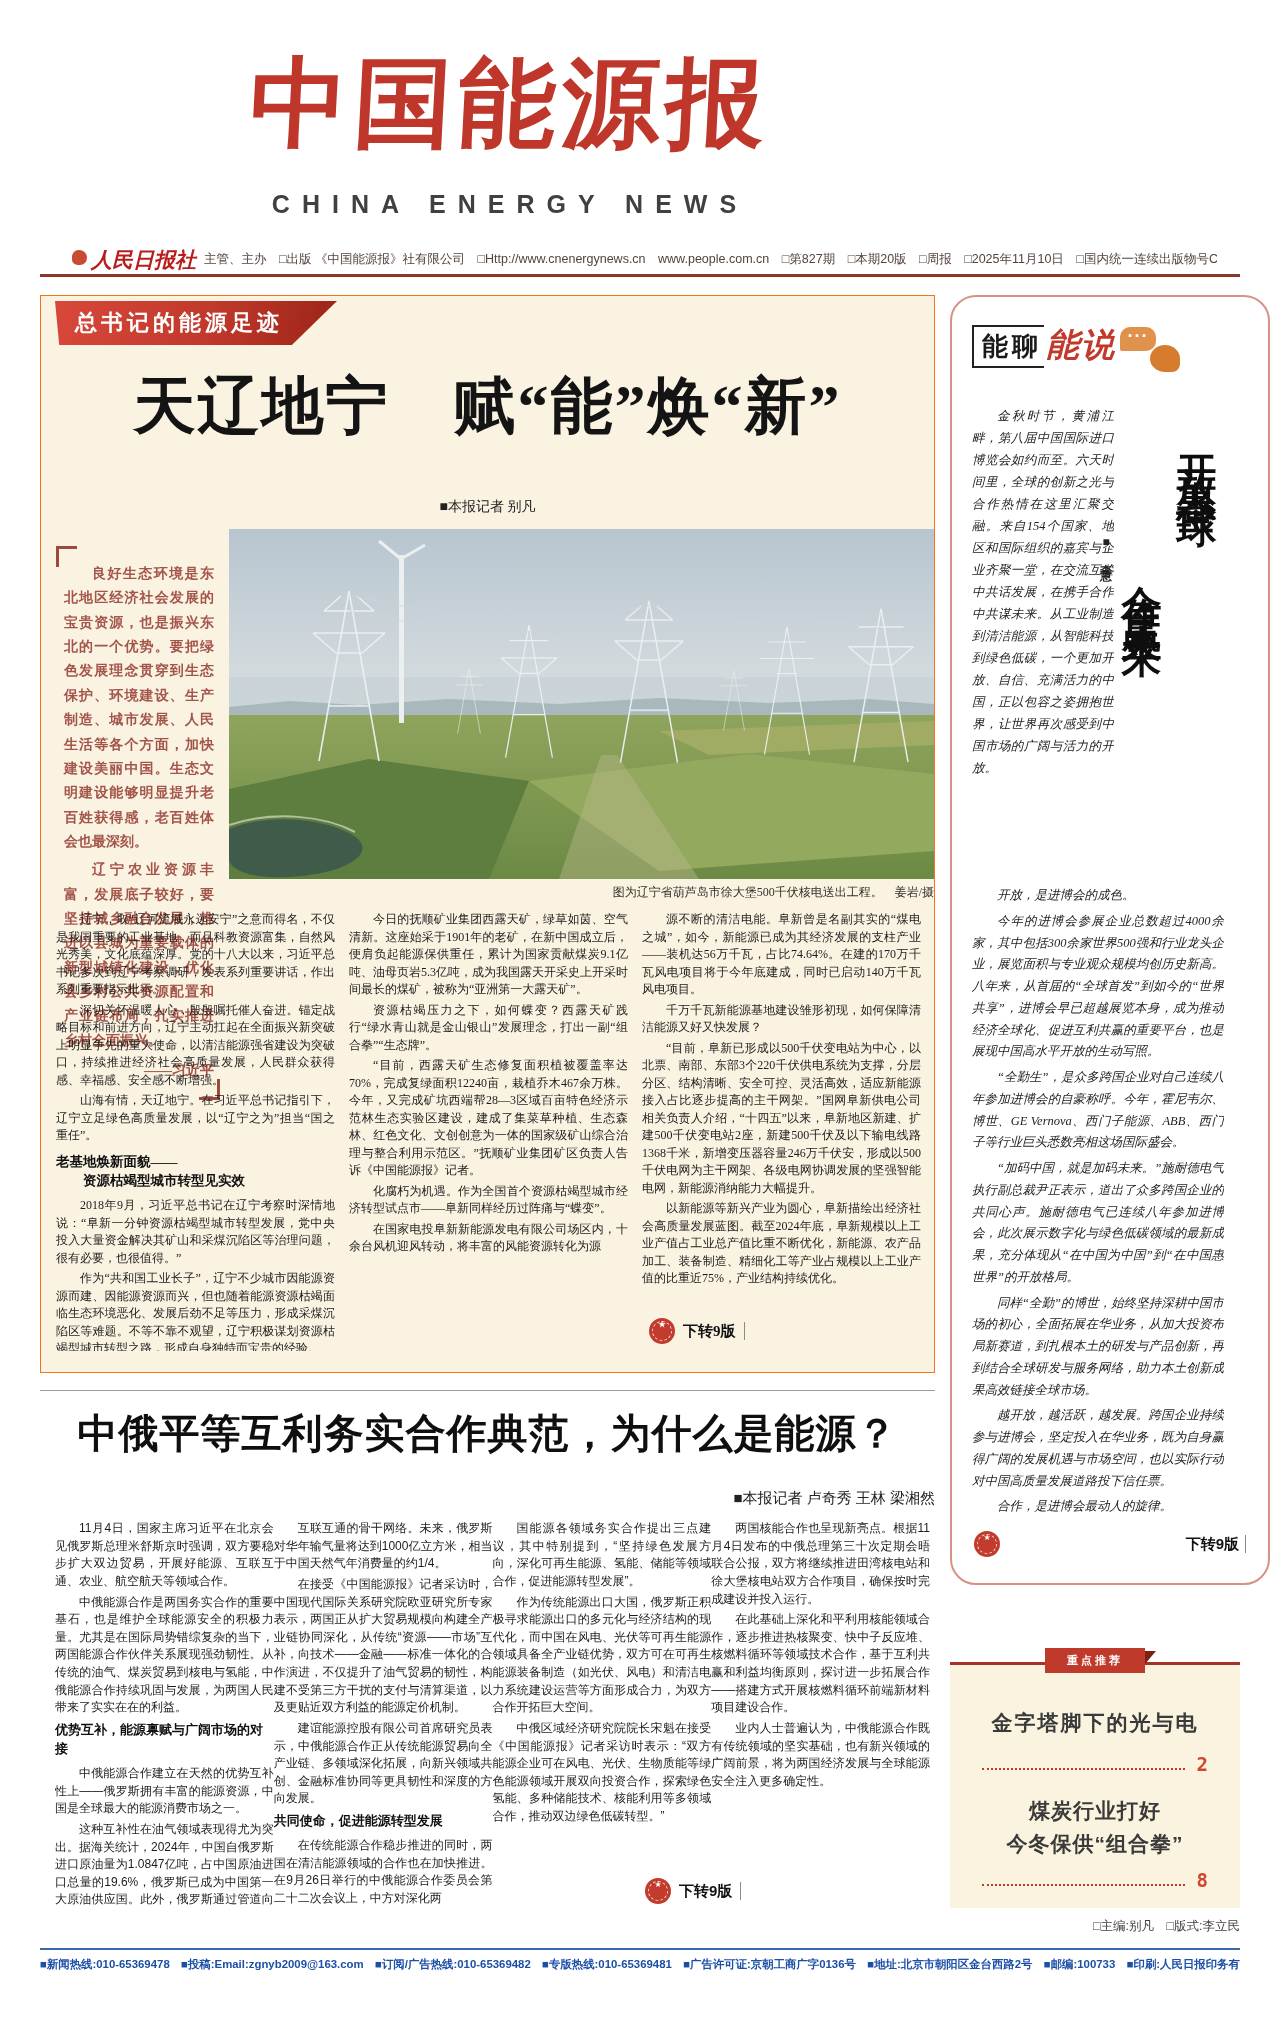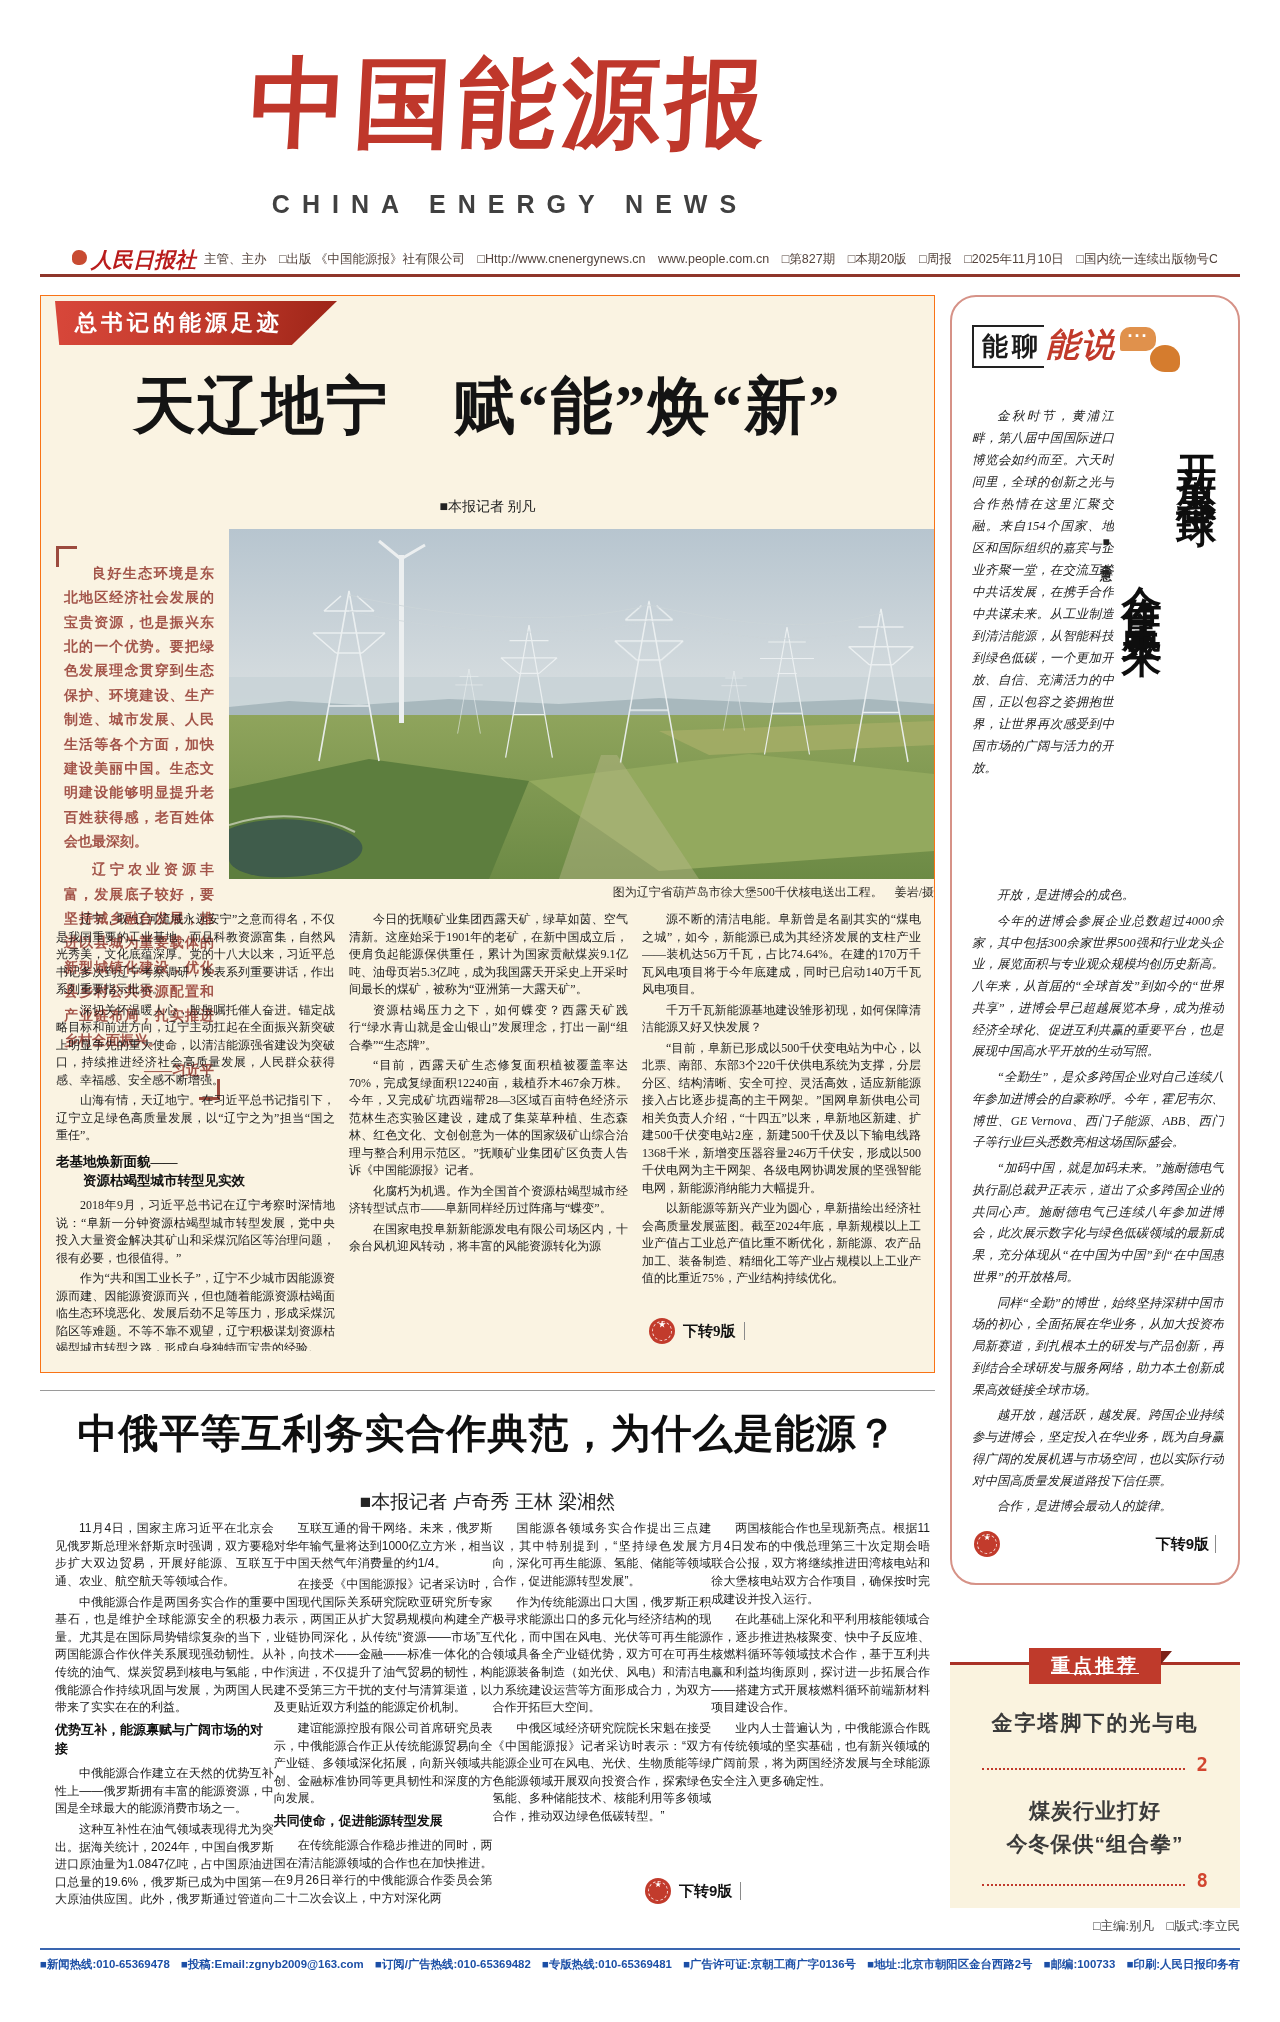--- a/index.html
+++ b/index.html
@@ -42,21 +42,21 @@
   .colsub{margin:7px 0 6px;font-weight:800;font-size:13.5px;color:#101010;}
   .colsub .l2{text-indent:2em;}
   .jump{display:flex;align-items:center;gap:8px;font-size:15px;font-weight:800;color:#111;}
   .jump .bar{width:1px;height:18px;background:#8a8a8a;}
   .lead-jump{position:absolute;left:608px;top:1022px;}
   .stamp{width:26px;height:26px;border-radius:50%;background:#c23b2c;position:relative;flex:0 0 auto;}
   .stamp::before{content:"";position:absolute;inset:3px;border:1px dashed rgba(255,255,255,.85);border-radius:50%;}
   .stamp::after{content:"★";position:absolute;top:3px;left:50%;transform:translateX(-50%);color:#fff;font-size:8px;line-height:1;}
 
   
-  .sidebar{left:950px;top:295px;width:290px;height:1290px;background:#fff;border:2px solid #d69287;border-radius:26px;box-sizing:border-box;}
+  .sidebar{left:950px;top:295px;width:320px;height:1290px;background:#fff;border:2px solid #d69287;border-radius:26px;box-sizing:border-box;}
   .sb-header{position:absolute;left:20px;top:28px;display:flex;align-items:flex-start;}
   .sb-tag-black{font-size:26px;font-weight:800;color:#1a1a1a;border:2px solid #222;border-right:none;padding:2px 2px 2px 8px;letter-spacing:4px;}
   .sb-tag-red{font-family:"Liberation Serif","DejaVu Serif",serif;font-style:italic;font-weight:900;font-size:33px;color:#c13a2b;margin:-2px 4px 0 2px;letter-spacing:2px;}
   .bub1{width:36px;height:24px;border-radius:10px 10px 10px 2px;background:#e0914c;margin-top:2px;text-align:center;}
   .bub1::before{content:"\00B7\00B7\00B7";color:#fff;font-weight:900;font-size:18px;line-height:18px;letter-spacing:1px;}
   .bub2{width:30px;height:27px;background:#d57c2e;border-radius:50% 50% 8px 50%;margin:20px 0 0 -6px;}
   .sb-top{position:absolute;left:20px;top:108px;width:252px;height:472px;display:flex;overflow:hidden;}
   .sb-serif{font-family:"Liberation Serif","DejaVu Serif",serif;font-style:italic;}
   .sb-text-narrow{width:142px;font-size:12.5px;line-height:1.76;color:#222;text-align:justify;overflow:hidden;}
   .sb-text-narrow p,.sb-rest p{margin:0 0 4px;text-indent:2em;}
@@ -65,31 +65,31 @@
   .vl1{font-size:40px;letter-spacing:13px;padding-top:18px;}
   .vl2{font-size:40px;letter-spacing:13px;padding-top:148px;}
   .vl3{font-size:12px;font-weight:600;letter-spacing:5px;padding-top:130px;color:#222;}
   .sb-rest{position:absolute;left:20px;top:588px;width:252px;height:630px;font-size:12.5px;line-height:1.74;
            color:#222;text-align:justify;overflow:hidden;}
   .sb-jump{position:absolute;left:22px;right:22px;bottom:26px;display:flex;justify-content:space-between;align-items:center;}
 
   
   .sec-rule{left:40px;top:1390px;width:895px;height:1px;background:#9a9a9a;}
   .sec-headline{left:40px;top:1406px;width:895px;text-align:center;font-size:40px;font-weight:900;color:#0f0f0f;letter-spacing:1px;}
-  .sec-byline{left:40px;top:1489px;width:895px;text-align:center;font-size:19px;color:#222;}
+  .sec-byline{left:40px;top:1489px;width:895px;text-align:right;font-size:15px;color:#222;}
   .sec-cols{left:55px;top:1520px;width:875px;height:388px;display:flex;}
   .sec-col{flex:1;font-size:12px;line-height:1.47;text-align:justify;color:#1c1c1c;overflow:hidden;}
   .sec-col p{margin:0 0 3px;text-indent:2em;}
   .sec-sub{margin:0 0 7px;font-weight:800;font-size:13px;color:#101010;text-align:left;}
   .sec-jump{position:absolute;left:645px;top:1878px;}
 
   
   .rec-box{left:950px;top:1662px;width:290px;height:246px;background:#faf3df;border-top:3px solid #a93226;box-sizing:border-box;}
-  .rec-tab{position:absolute;top:-17px;left:50%;transform:translateX(-50%);background:#bf3a2b;color:#fff;font-size:19px;
-           font-weight:800;letter-spacing:3px;padding:5px 22px;white-space:nowrap;text-decoration:underline;}
+  .rec-tab{position:absolute;top:-17px;left:50%;transform:translateX(-50%);background:#bf3a2b;color:#fff;font-size:11px;
+           font-weight:800;letter-spacing:3px;padding:5px 22px;white-space:nowrap;}
   .rec-tab::after{content:"";position:absolute;right:-11px;top:3px;border-top:13px solid #7d2117;border-right:11px solid transparent;}
   .rec-t1{position:absolute;left:0;top:44px;width:100%;text-align:center;font-size:21px;font-weight:800;color:#3a3a3a;letter-spacing:2px;}
   .rec-lead{position:absolute;left:32px;right:32px;display:flex;align-items:flex-end;}
   .rec-lead .dots{flex:1;border-bottom:2px dotted #c0392b;margin-bottom:5px;}
   .rec-lead .num{color:#d2452f;font-size:19px;font-weight:800;margin-left:12px;font-family:"DejaVu Sans Mono",monospace;}
   .rec-lead1{top:88px;}
   .rec-t2{position:absolute;left:0;top:130px;width:100%;text-align:center;font-size:21px;font-weight:800;color:#3a3a3a;letter-spacing:1px;line-height:1.55;}
   .rec-lead2{top:204px;}
   .credits{left:950px;top:1918px;width:290px;text-align:right;font-size:12.5px;color:#3f3f3f;}
 

